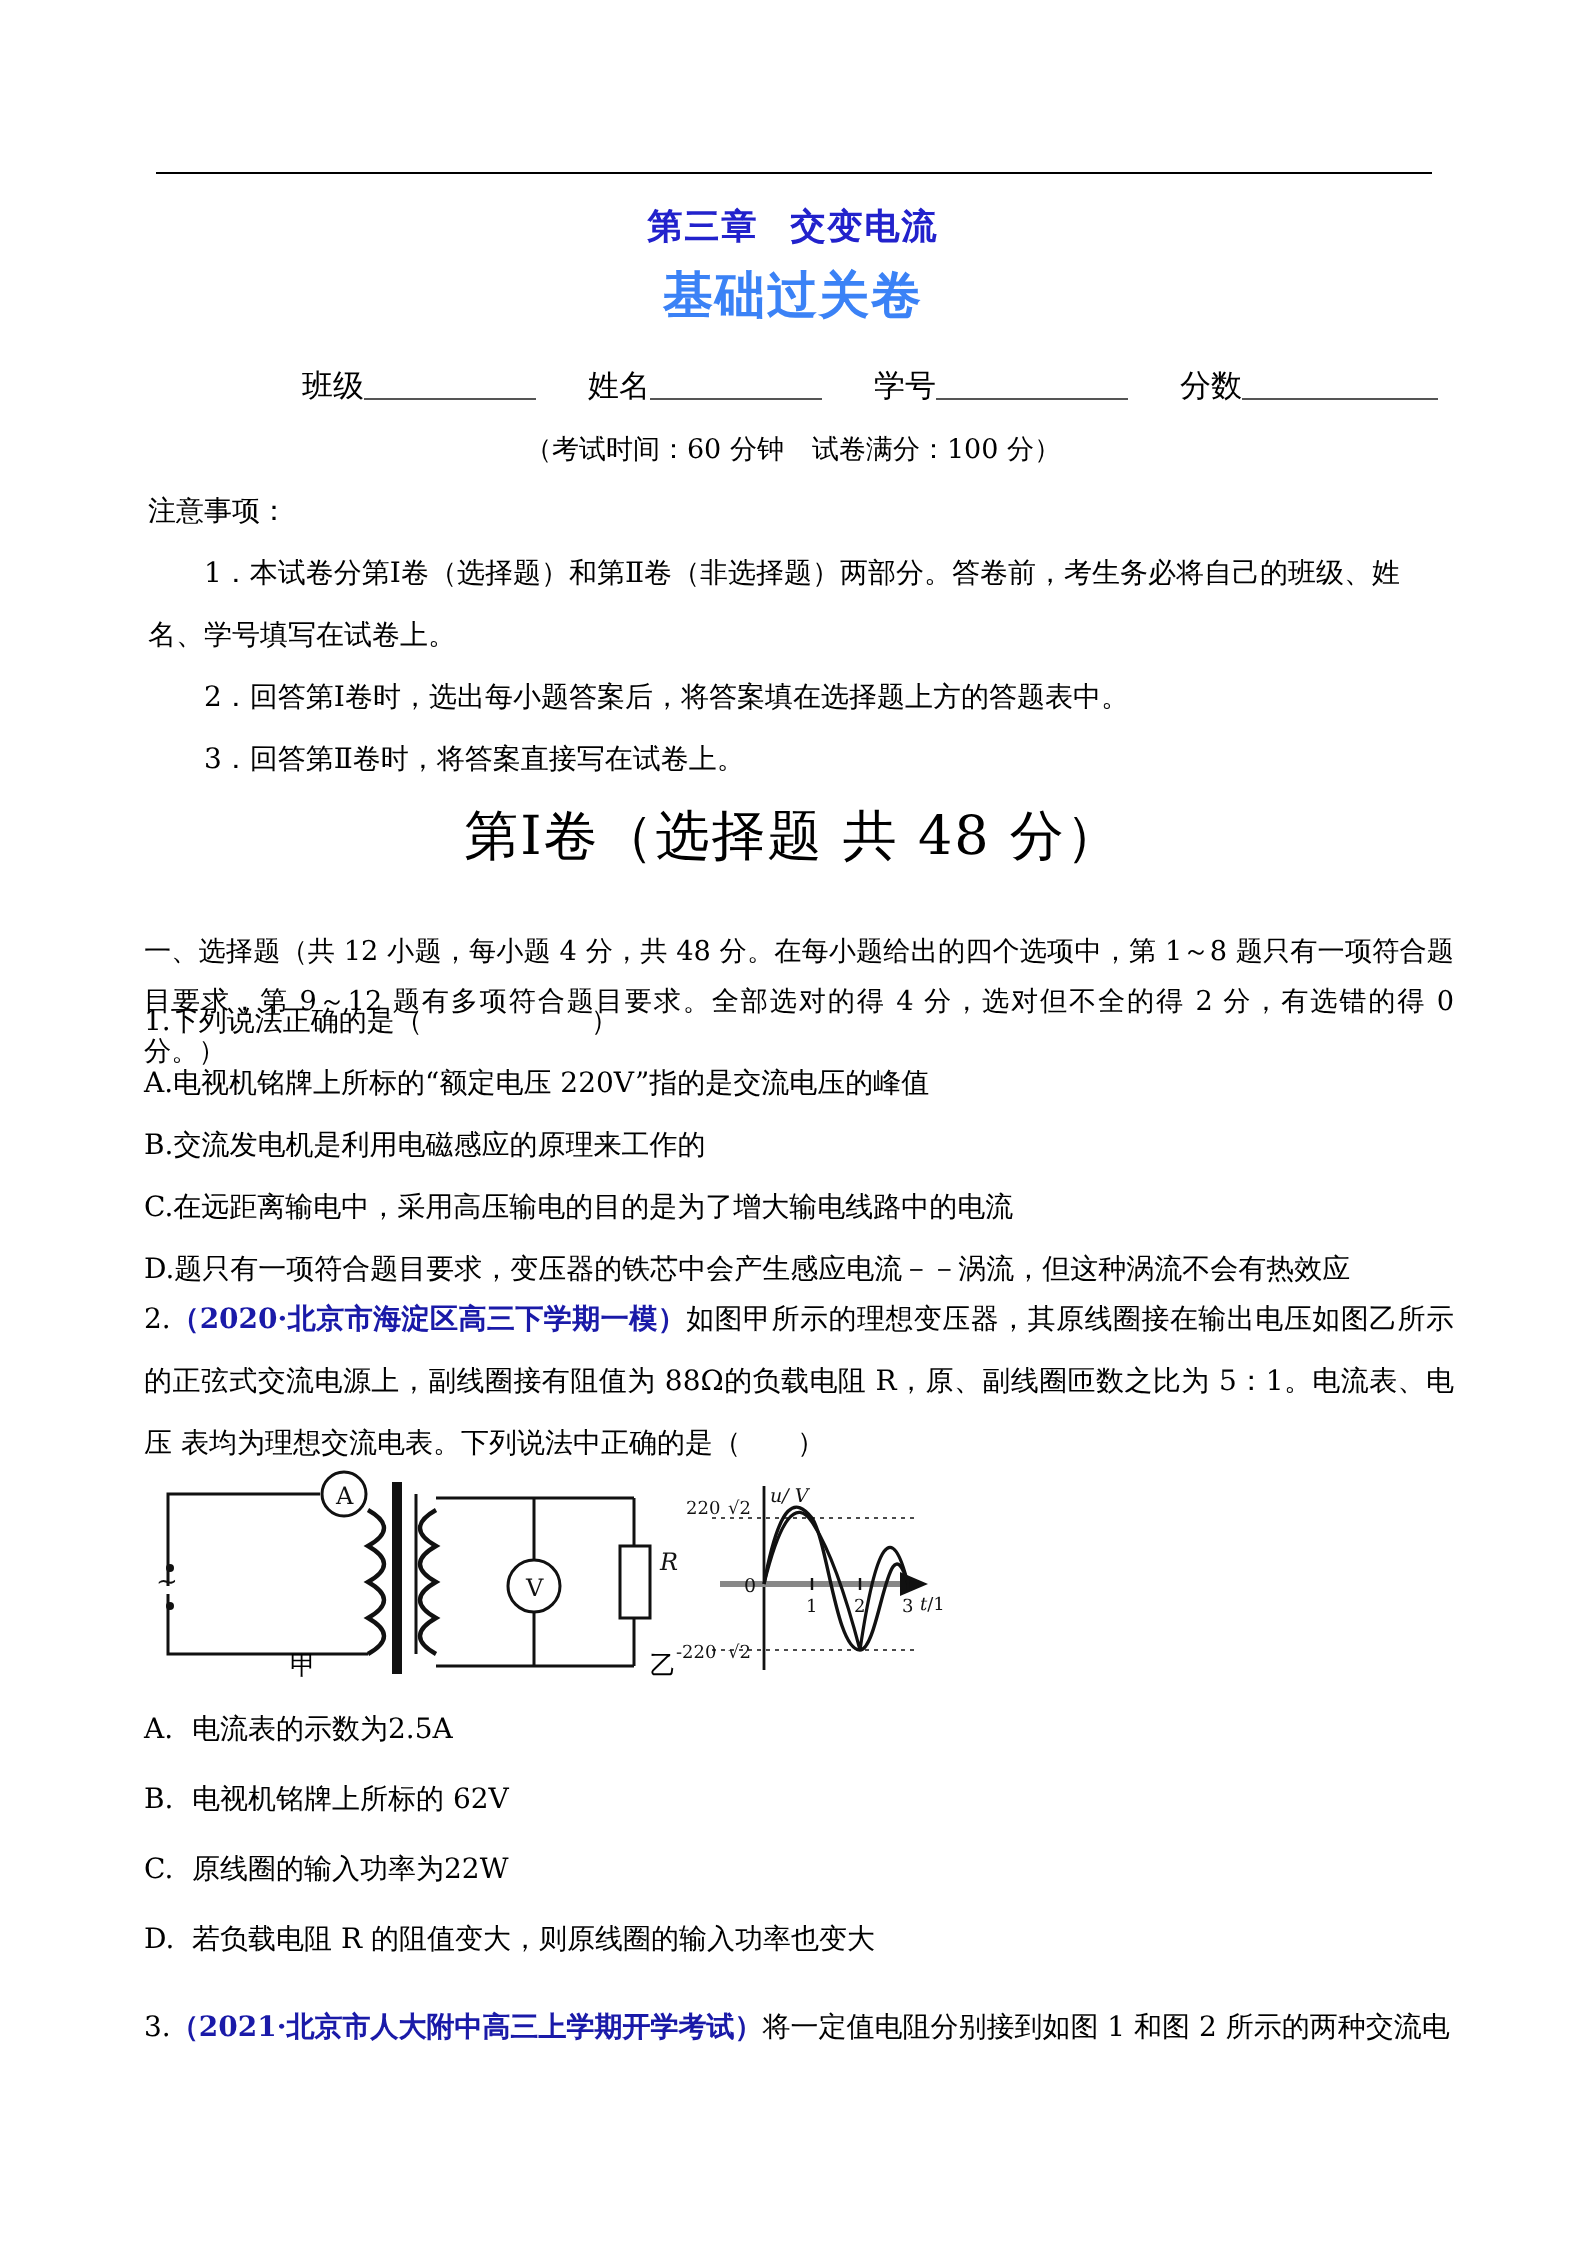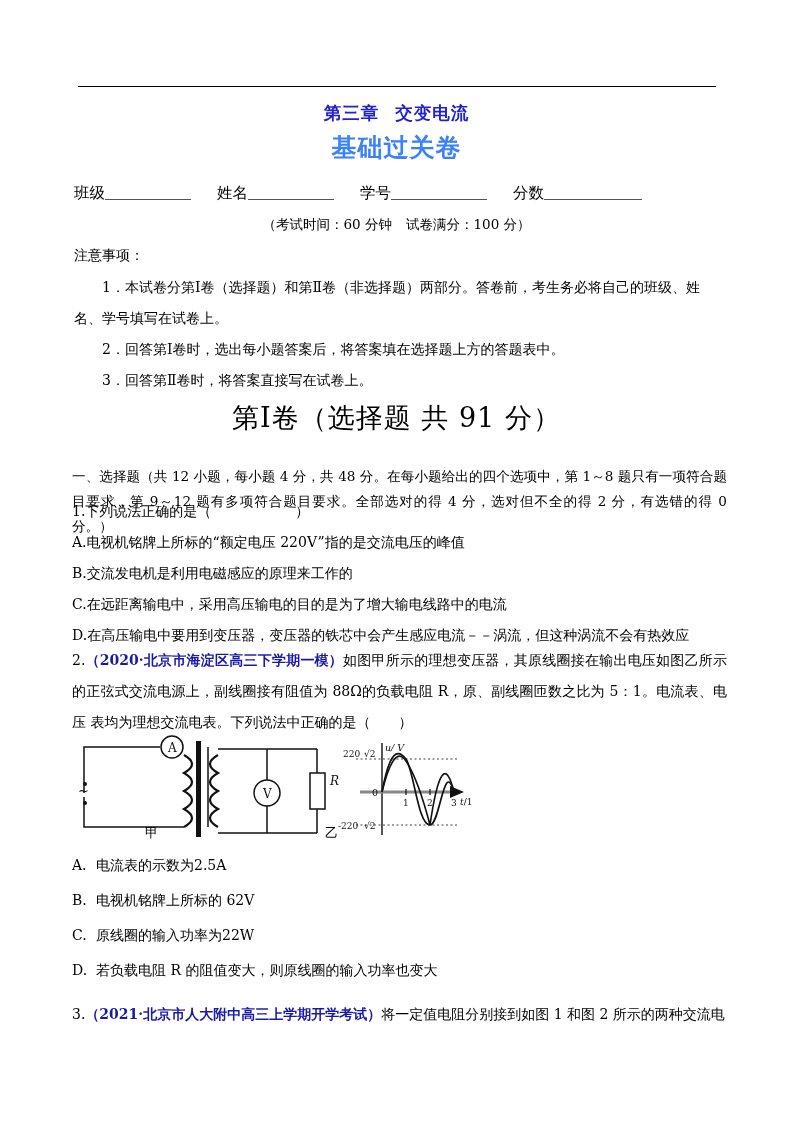--- a/index.html
+++ b/index.html
@@ -53,21 +53,21 @@
     font-weight: bold;
     font-size: 25px;
     letter-spacing: 1px;
   }
   .fields {
     position: absolute;
     left: 74px;
     right: 74px;
     top: 183px;
     font-size: 15.5px;
-    text-align: left;
+    text-align: right;
     white-space: nowrap;
   }
   .fields .fld { display: inline-block; }
   .fields .lbl { }
   .fields .blank {
     display: inline-block;
     border-bottom: 1px solid #555;
     height: 1em;
     vertical-align: -2px;
   }
@@ -194,30 +194,30 @@
 
   <div class="notice-title">注意事项：</div>
 
   <div class="notice-list">
     <div class="item">1．本试卷分第Ⅰ卷（选择题）和第Ⅱ卷（非选择题）两部分。答卷前，考生务必将自己的班级、姓</div>
     <div class="item cont">名、学号填写在试卷上。</div>
     <div class="item">2．回答第Ⅰ卷时，选出每小题答案后，将答案填在选择题上方的答题表中。</div>
     <div class="item">3．回答第Ⅱ卷时，将答案直接写在试卷上。</div>
   </div>
 
-  <div class="section-title">第Ⅰ卷（选择题 共 91 分）</div>
+  <div class="section-title">第Ⅰ卷（选择题 共 48 分）</div>
 
   <div class="instr">一、选择题（共 12 小题，每小题 4 分，共 48 分。在每小题给出的四个选项中，第 1～8 题只有一项符合题目要求，第 9～12 题有多项符合题目要求。全部选对的得 4 分，选对但不全的得 2 分，有选错的得 0 分。）</div>
 
   <div class="q q1">
     <div><span>1.</span><span>下列说法正确的是（</span><span style="display:inline-block;width:84px"></span><span>）</span></div>
     <div class="opt">A.电视机铭牌上所标的“额定电压 220V”指的是交流电压的峰值</div>
     <div class="opt">B.交流发电机是利用电磁感应的原理来工作的</div>
     <div class="opt">C.在远距离输电中，采用高压输电的目的是为了增大输电线路中的电流</div>
-    <div class="opt">D.在高压输电中要用到变压器，变压器的铁芯中会产生感应电流－－涡流，但这种涡流不会有热效应</div>
+    <div class="opt">D.题只有一项符合题目要求，变压器的铁芯中会产生感应电流－－涡流，但这种涡流不会有热效应</div>
   </div>
 
   <div class="q q2">
     <span>2.</span><span class="src">（2020·北京市海淀区高三下学期一模）</span><span>如图甲所示的理想变压器，其原线圈接在输出电压如图乙所示</span>
     <span>的正弦式交流电源上，副线圈接有阻值为 88Ω的负载电阻 R，原、副线圈匝数之比为 5：1。电流表、电压</span>
     <span>表均为理想交流电表。下列说法中正确的是（　　）</span>
   </div>
 
   <div class="figs">
     <svg width="400" height="112" viewBox="0 0 400 112">

